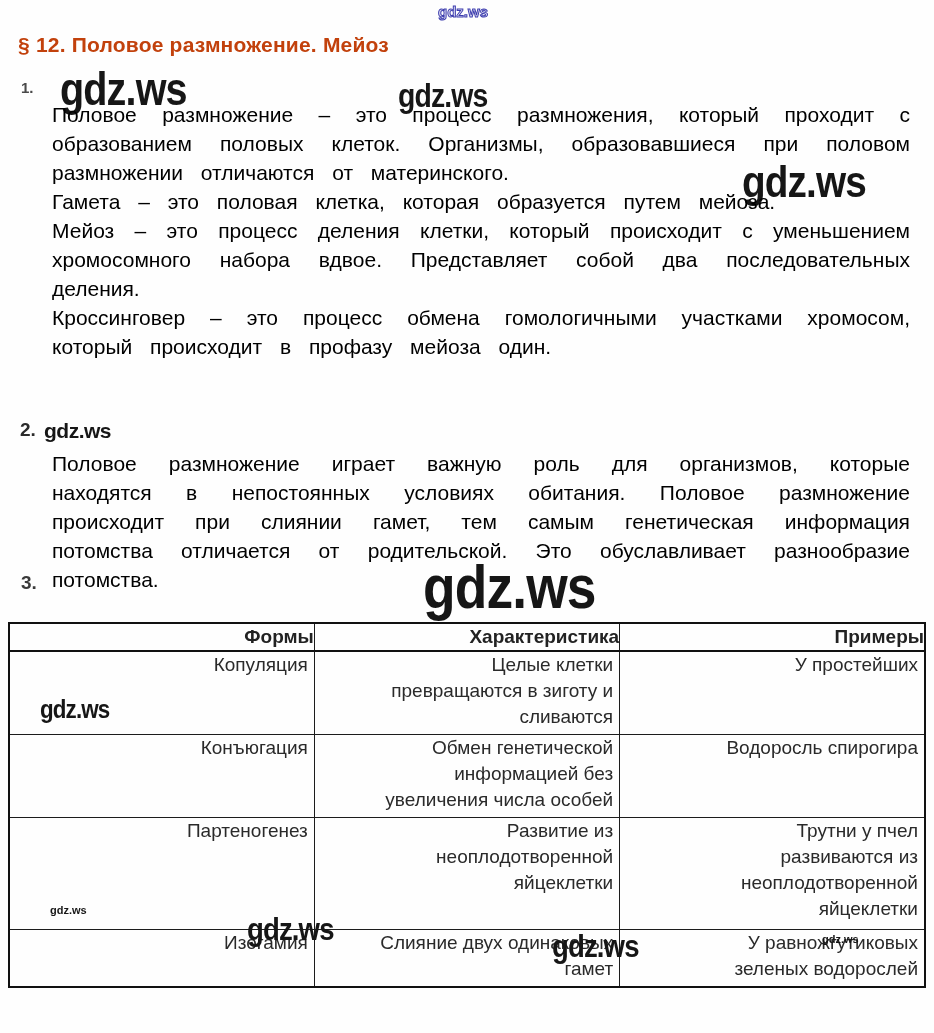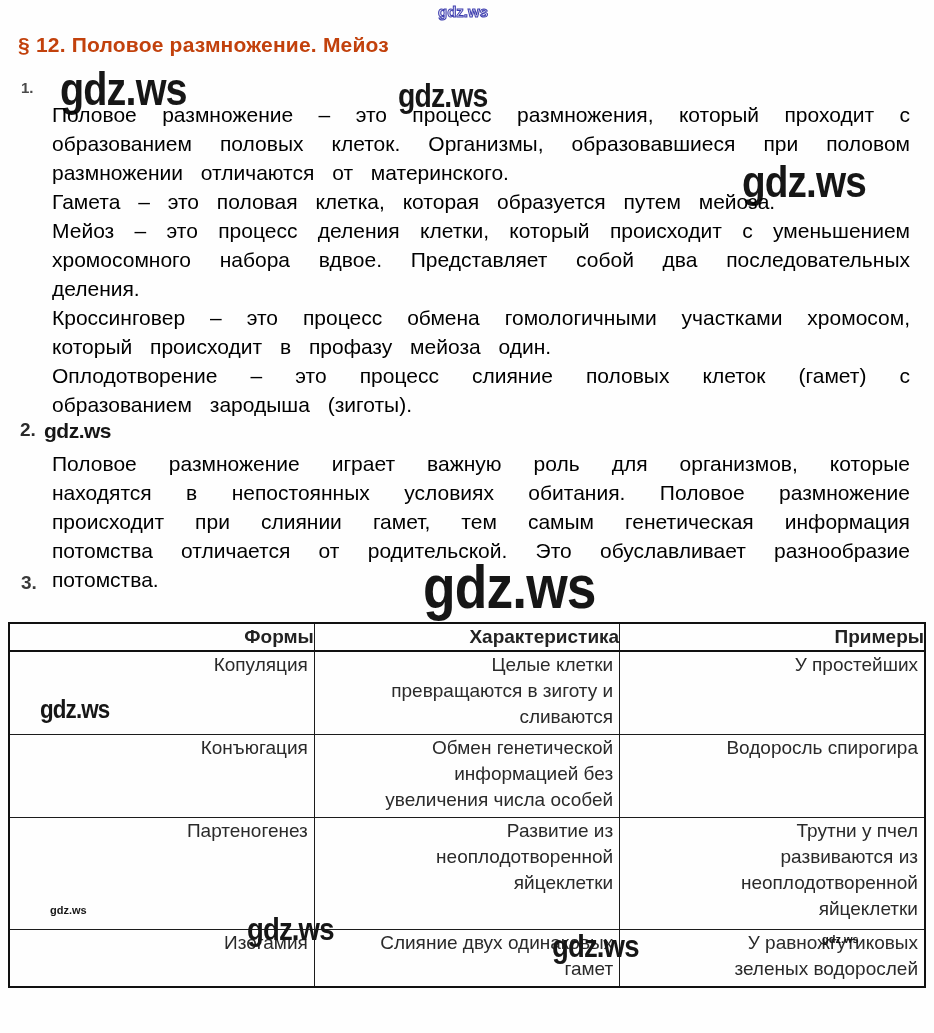--- a/index.html
+++ b/index.html
@@ -96,21 +96,20 @@
 <div class="section-marker marker-1">1.</div>
 <div class="wm wm-1a"><span class="wm-inner">gdz.ws</span></div>
 <div class="wm wm-1b"><span class="wm-inner">gdz.ws</span></div>
 <div class="wm wm-right"><span class="wm-inner">gdz.ws</span></div>
 
 <div class="text-block" id="text1">
   <p>Половое размножение – это процесс размножения, который проходит с образованием половых клеток. Организмы, образовавшиеся при половом размножении отличаются от материнского.</p>
   <p>Гамета – это половая клетка, которая образуется путем мейоза.</p>
   <p>Мейоз – это процесс деления клетки, который происходит с уменьшением хромосомного набора вдвое. Представляет собой два последовательных деления.</p>
   <p>Кроссинговер – это процесс обмена гомологичными участками хромосом, который происходит в профазу мейоза один.</p>
-  <p>Оплодотворение – это процесс слияние половых клеток (гамет) с образованием зародыша (зиготы).</p>
 </div>
 
 <div class="section-marker marker-2">2.</div>
 <div class="wm wm-2">gdz.ws</div>
 <div class="text-block" id="text2">
   <p>Половое размножение играет важную роль для организмов, которые находятся в непостоянных условиях обитания. Половое размножение происходит при слиянии гамет, тем самым генетическая информация потомства отличается от родительской. Это обуславливает разнообразие потомства.</p>
 </div>
 
 <div class="section-marker marker-3">3.</div>
 <div class="wm wm-3"><span class="wm-inner">gdz.ws</span></div>

